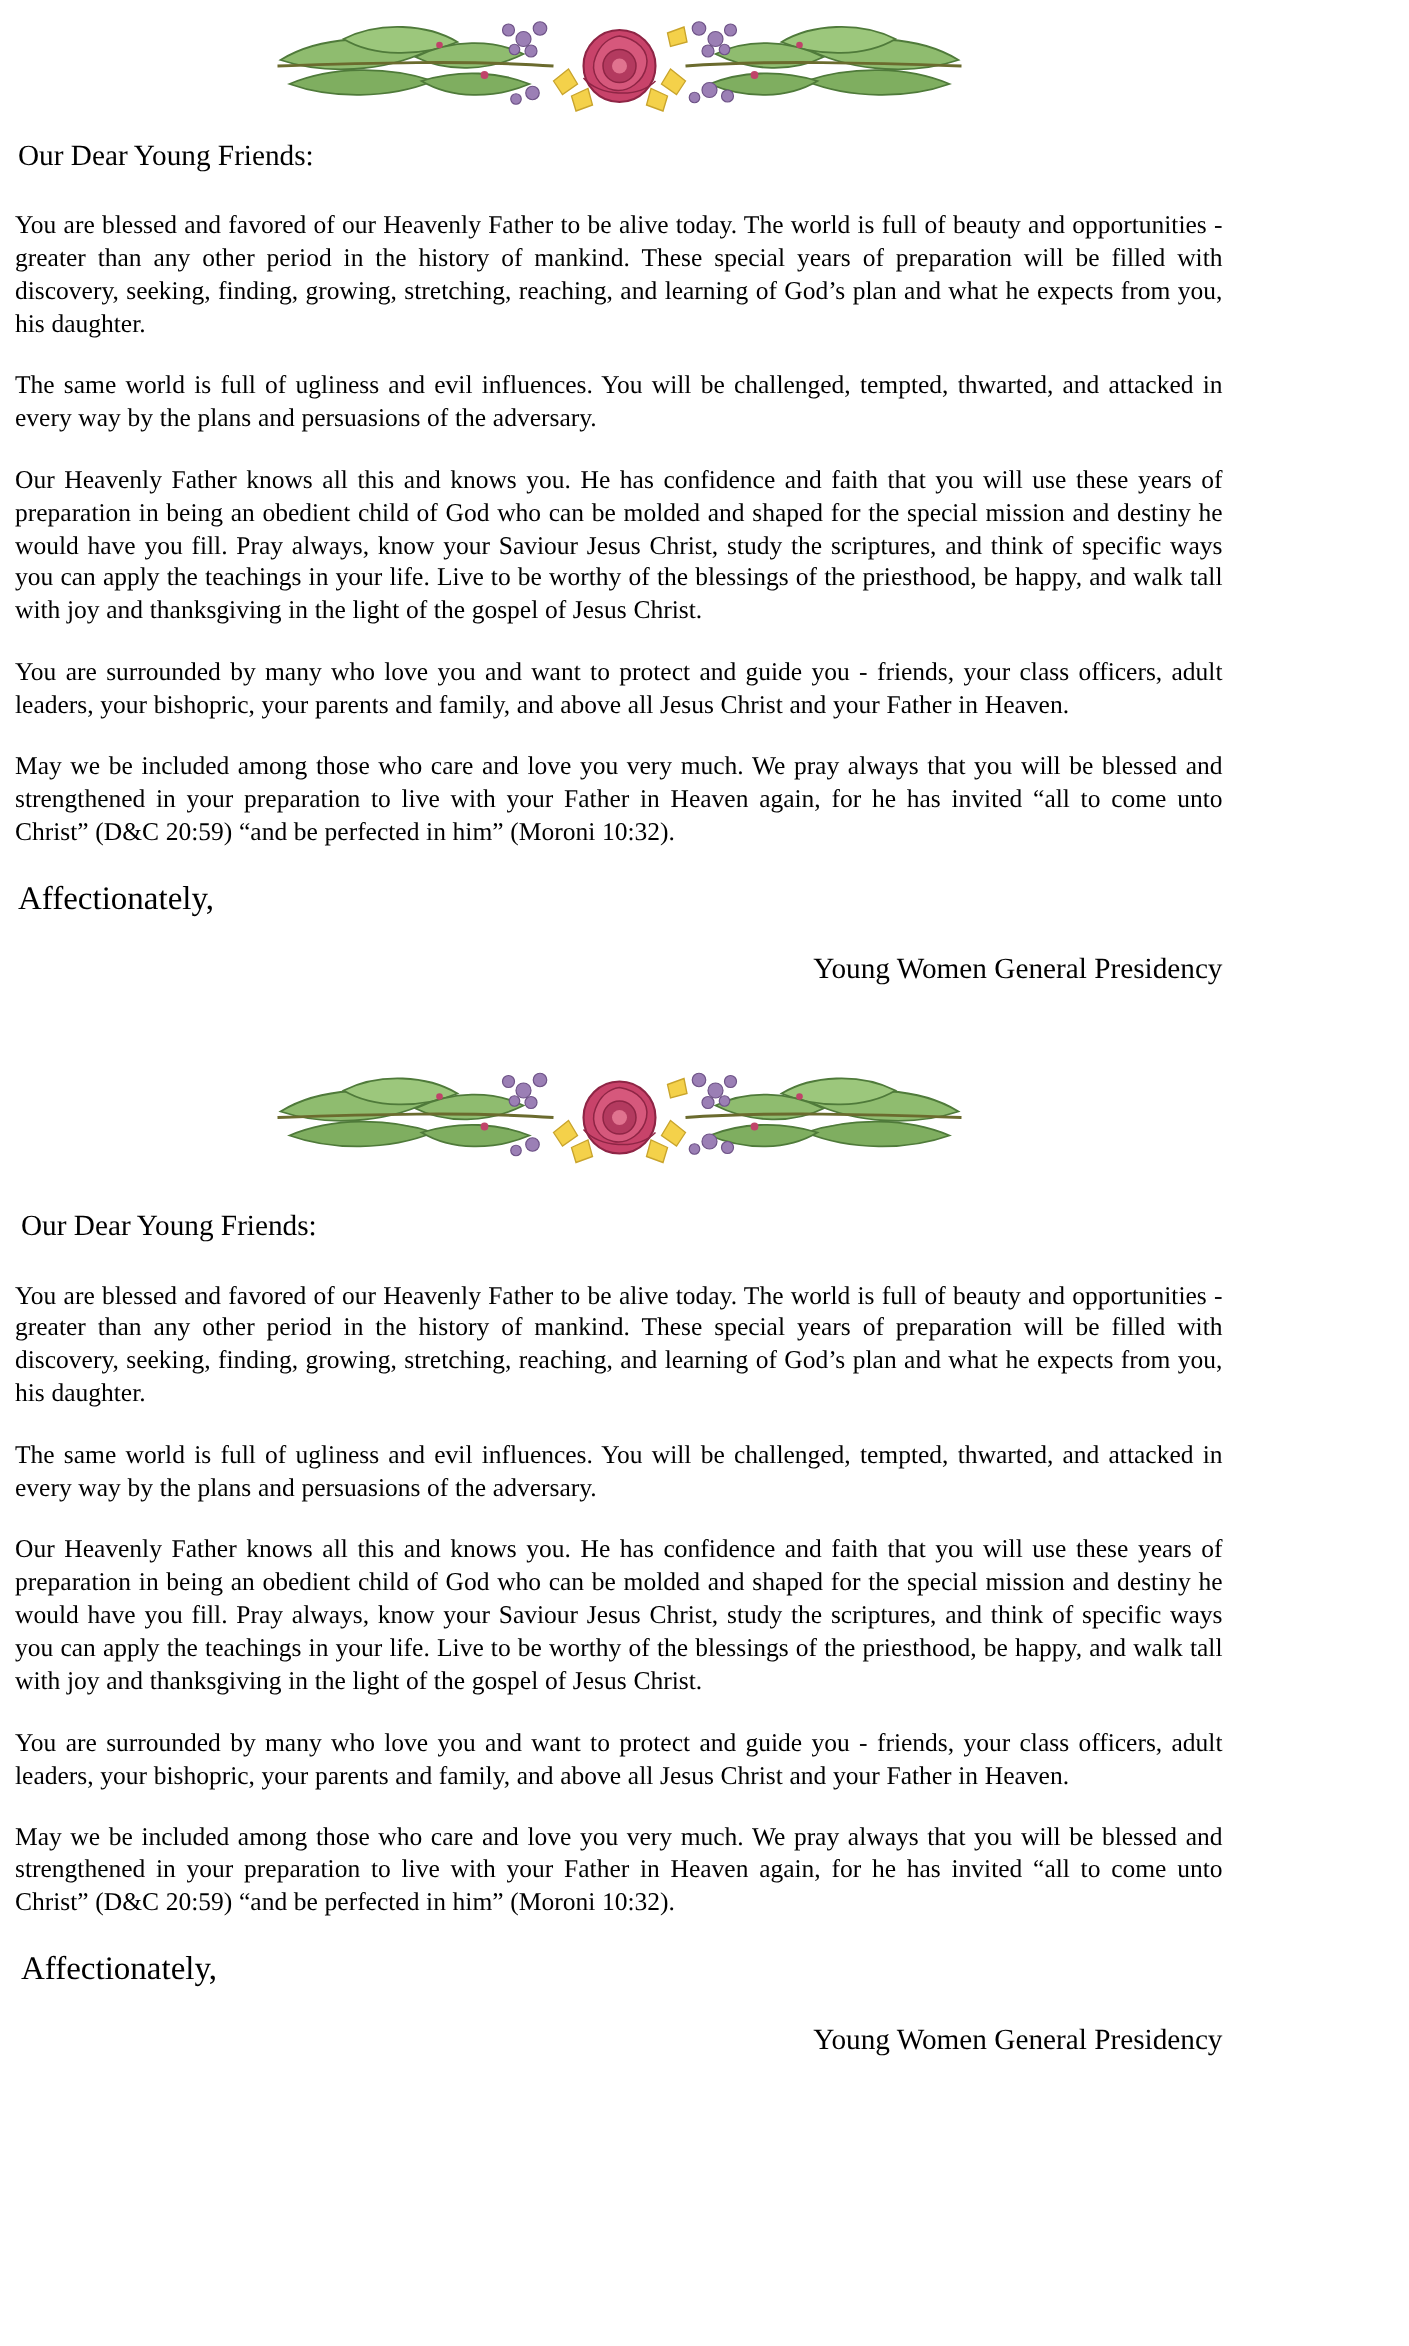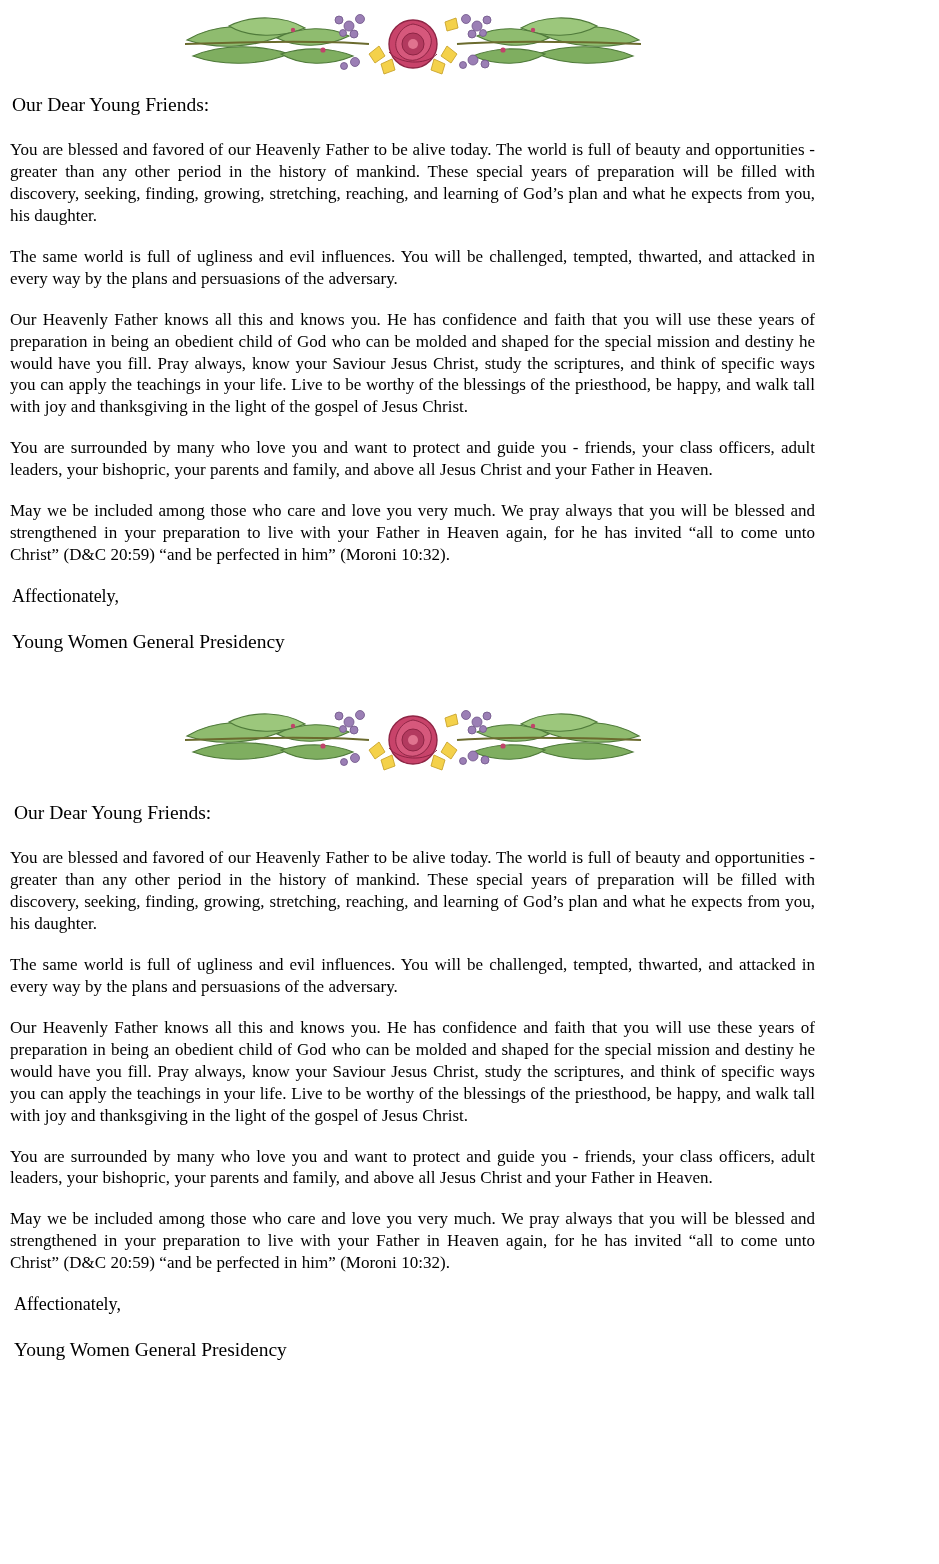--- a/index.html
+++ b/index.html
@@ -37,28 +37,29 @@
     text-align: justify;
     text-justify: inter-word;
     word-spacing: 0.2px;
   }
   p.salutation {
     font-size: 19.5px;
     line-height: 1.29;
     margin: 0 0 22px 0;
   }
   p.signoff {
-    font-size: 18px;
+    font-size: 22px;
     line-height: 1.29;
     margin: 0 0 21px 0;
   }
   p.signature {
     font-size: 19.5px;
     line-height: 1.29;
     margin: 0 0 0 0;
+    text-align: right;
   }
   .sal-indent { padding-left: 2px; }
   .letter-two .sal-indent { padding-left: 4px; }
   .letter-two p.body { margin-bottom: 19px; }
   .spacer-bottom { height: 38px; }
 </style>
 </head>
 <body>
 
 <div class="page">

